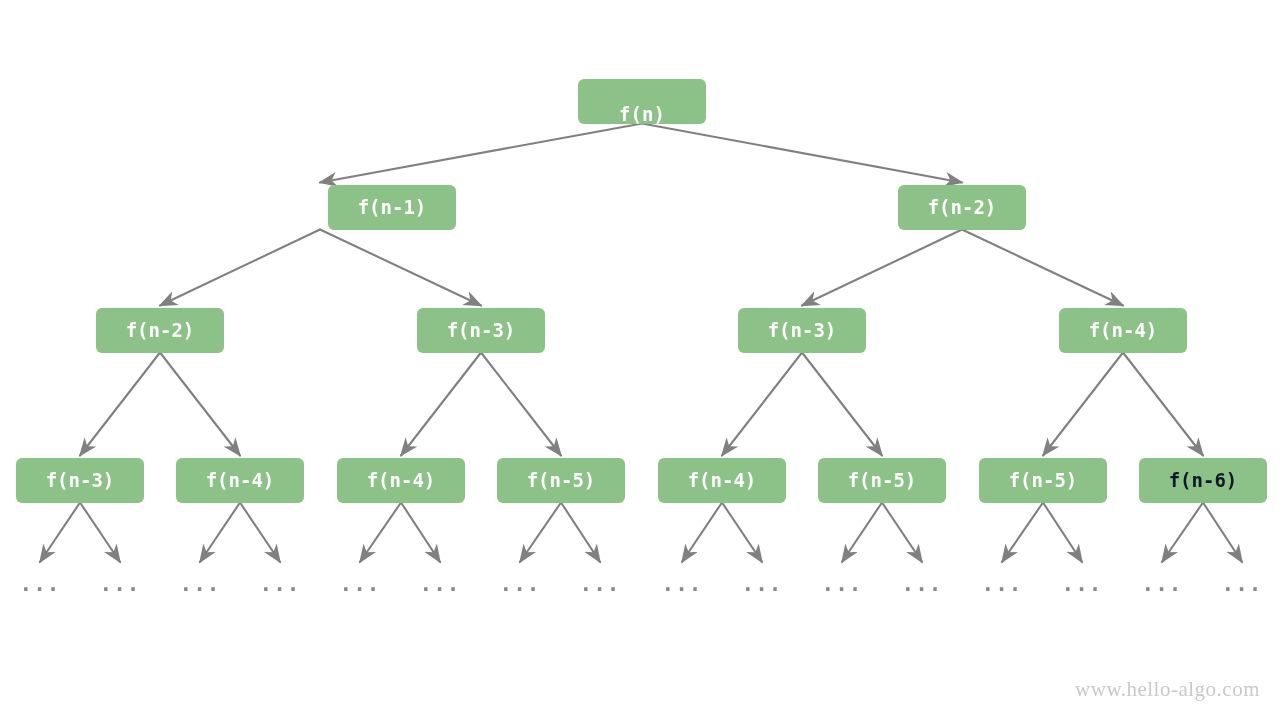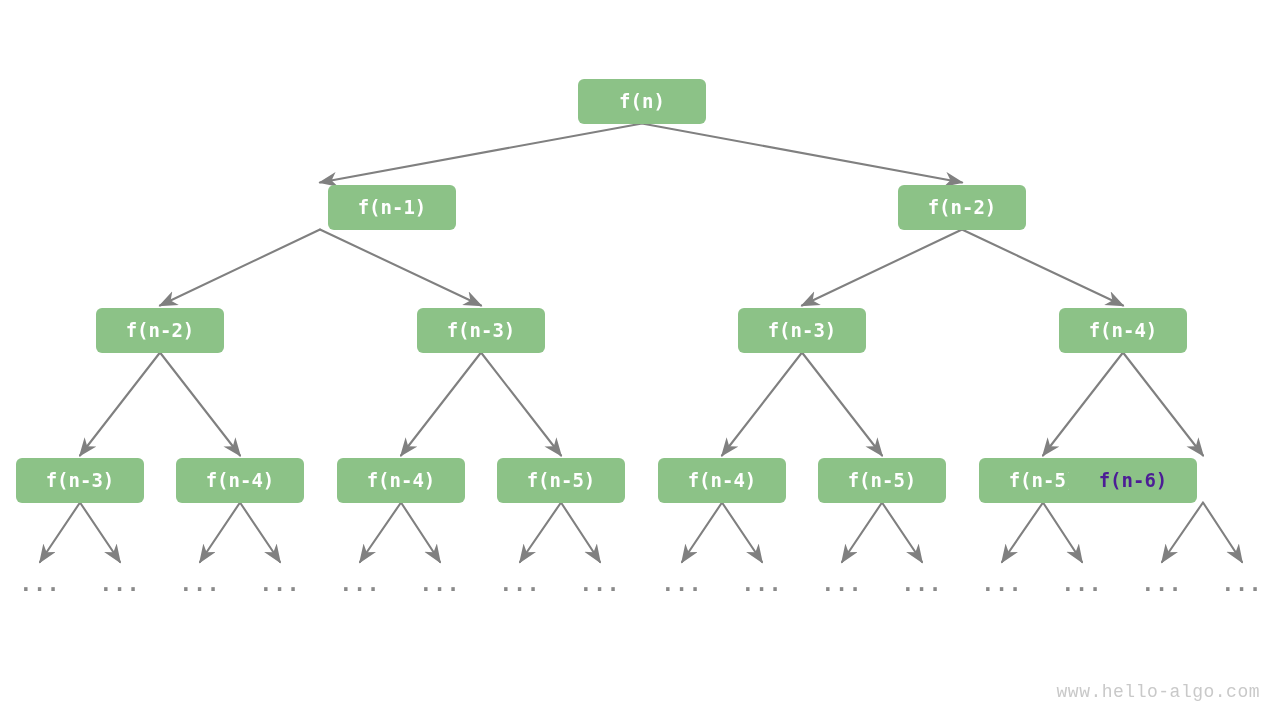--- a/index.html
+++ b/index.html
@@ -58,22 +58,22 @@
     line-height: 1;
     transform: translate(-50%, -50%);
     white-space: nowrap;
     letter-spacing: 1px;
   }
   .watermark {
     position: absolute;
     right: 20px;
     bottom: 18px;
     color: #c9c9c9;
-    font-family: Liberation Mono, monospace;
-    font-size: 18px;
+    font-family: Liberation Serif, serif;
+    font-size: 21px;
     letter-spacing: 0.5px;
     white-space: nowrap;
     margin-top: 7px;
   }
 </style>
 </head>
 <body>
 
 <div id="canvas">
 
@@ -111,21 +111,21 @@
         <line x1="882" y1="502.5" x2="842" y2="562" marker-end="url(#arrowhead)" stroke="#808080"></line>
         <line x1="882" y1="502.5" x2="922" y2="562" marker-end="url(#arrowhead)" stroke="#808080"></line>
         <line x1="1043" y1="502.5" x2="1002" y2="562" marker-end="url(#arrowhead)" stroke="#808080"></line>
         <line x1="1043" y1="502.5" x2="1082" y2="562" marker-end="url(#arrowhead)" stroke="#808080"></line>
         <line x1="1203" y1="502.5" x2="1162" y2="562" marker-end="url(#arrowhead)" stroke="#808080"></line>
         <line x1="1203" y1="502.5" x2="1242" y2="562" marker-end="url(#arrowhead)" stroke="#808080"></line>
       </g>
   </svg>
 
   <div id="node-layer">
-      <div class="node" style="left: 642px; top: 101px; background: rgb(140, 194, 135); color: rgb(255, 255, 255);">
+      <div class="node" style="left: 642px; top: 101px; background: rgb(140, 194, 135); color: rgb(255, 255, 255); align-items: flex-end;">
         <span>f(n)</span>
       </div>
       <div class="node" style="left: 320px; top: 207px; background: rgb(140, 194, 135); color: rgb(255, 255, 255); margin-left: 8px;">
         <span>f(n-1)</span>
       </div>
       <div class="node" style="left: 962px; top: 207px; background: rgb(140, 194, 135); color: rgb(255, 255, 255);">
         <span>f(n-2)</span>
       </div>
       <div class="node" style="left: 160px; top: 330px; background: rgb(140, 194, 135); color: rgb(255, 255, 255);">
         <span>f(n-2)</span>
@@ -153,21 +153,21 @@
       </div>
       <div class="node" style="left: 722px; top: 480px; background: rgb(140, 194, 135); color: rgb(255, 255, 255);">
         <span>f(n-4)</span>
       </div>
       <div class="node" style="left: 882px; top: 480px; background: rgb(140, 194, 135); color: rgb(255, 255, 255);">
         <span>f(n-5)</span>
       </div>
       <div class="node" style="left: 1043px; top: 480px; background: rgb(140, 194, 135); color: rgb(255, 255, 255);">
         <span>f(n-5)</span>
       </div>
-      <div class="node" style="left: 1133px; top: 480px; background: rgb(140, 194, 135); color: #4c1d95;">
+      <div class="node" style="left: 1203px; top: 480px; background: rgb(140, 194, 135); color: #0f172a;">
         <span>f(n-6)</span>
       </div>
     </div>
   <div id="ellipsis-layer">
       <div class="ellipsis" style="left: 40px; top: 584px; color: rgb(138, 138, 138);">...</div>
       <div class="ellipsis" style="left: 120px; top: 584px; color: rgb(138, 138, 138);">...</div>
       <div class="ellipsis" style="left: 200px; top: 584px; color: rgb(138, 138, 138);">...</div>
       <div class="ellipsis" style="left: 280px; top: 584px; color: rgb(138, 138, 138);">...</div>
       <div class="ellipsis" style="left: 360px; top: 584px; color: rgb(138, 138, 138);">...</div>
       <div class="ellipsis" style="left: 440px; top: 584px; color: rgb(138, 138, 138);">...</div>

